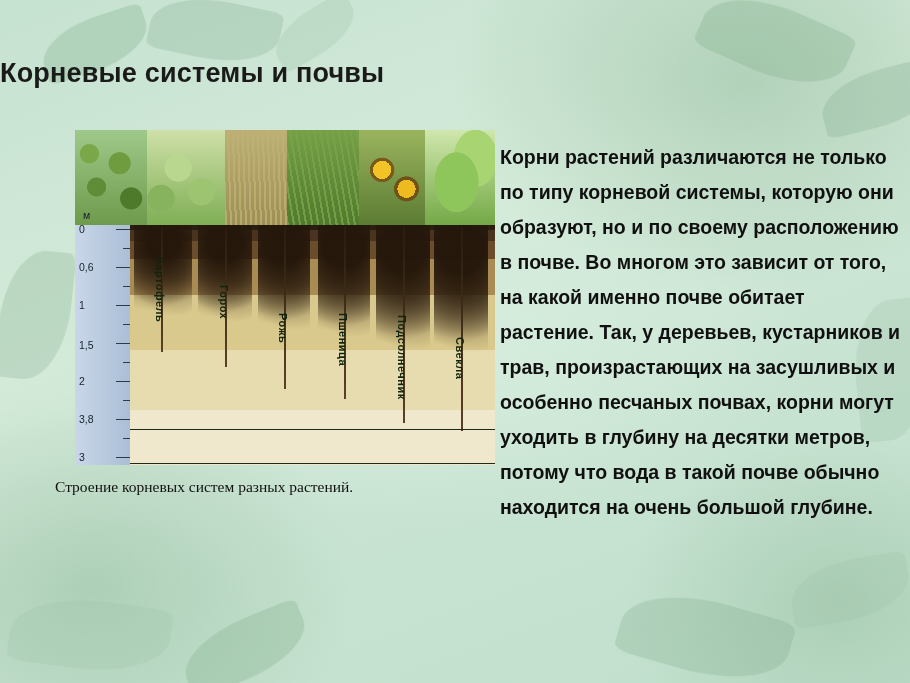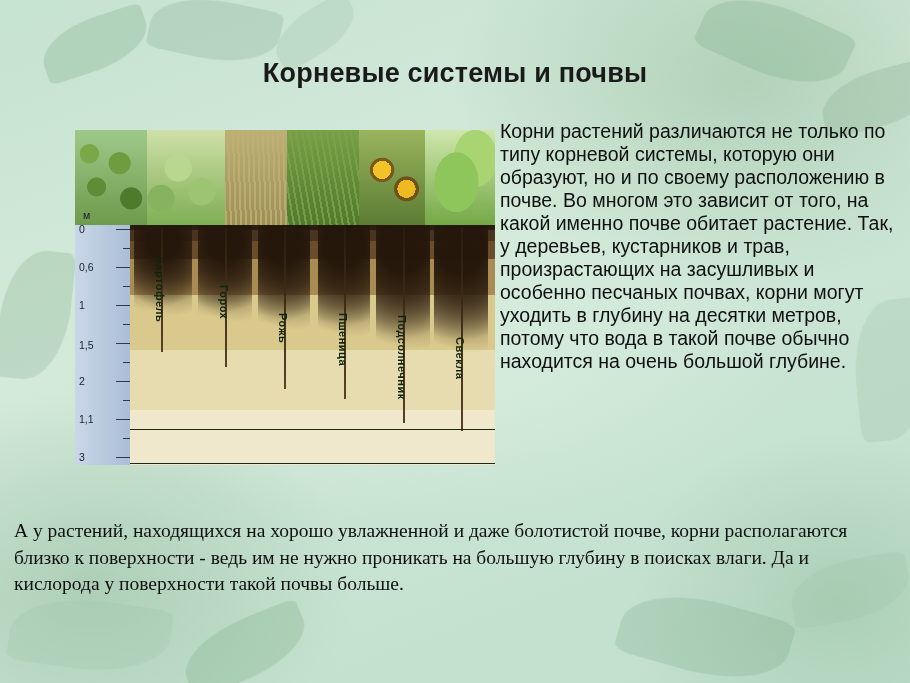--- a/index.html
+++ b/index.html
@@ -32,36 +32,36 @@
     filter: blur(0.4px);
   }
   .leaf.l2 { background: rgba(120,165,132,0.25); }
   .leaf.l3 { background: rgba(160,195,168,0.30); }
 
   
   #title {
     position: absolute;
     left: 0; right: 0;
     top: 58px;
-    text-align: center;
     font-size: 27px;
     font-weight: bold;
     color: #1a1a1a;
     letter-spacing: 0.2px;
   }
 
   
   #intro-text {
     position: absolute;
     left: 500px;
-    top: 120px;
+    top: 140px;
     width: 404px;
     font-size: 19.5px;
-    line-height: 23px;
+    line-height: 35px;
     color: #101010;
+    font-weight: bold;
   }
 
   
   #figure {
     position: absolute;
     left: 75px;
     top: 130px;
     width: 420px;
     height: 335px;
   }
@@ -249,21 +249,21 @@
         <div class="tick major" style="top:80px;"></div>
         <span class="lbl" style="top:80px;">1</span>
         <div class="tick minor" style="top:99px;"></div>
         <div class="tick major" style="top:118px;"></div>
         <span class="lbl" style="top:120px;">1,5</span>
         <div class="tick minor" style="top:137px;"></div>
         <div class="tick major" style="top:156px;"></div>
         <span class="lbl" style="top:156px;">2</span>
         <div class="tick minor" style="top:175px;"></div>
         <div class="tick major" style="top:194px;"></div>
-        <span class="lbl" style="top:194px;">1,1</span>
+        <span class="lbl" style="top:194px;">3,8</span>
         <div class="tick minor" style="top:213px;"></div>
         <div class="tick major" style="top:232px;"></div>
         <span class="lbl" style="top:232px;">3</span>
       </div>
 
       <div id="soil">
 
         <div class="rootball" style="left:4px;   width:58px; height:118px;"></div>
         <div class="root" style="left:31px;  height:125px;"></div>
         <div class="rootlabel" style="left:24px; top:32px;">Картофель</div>
@@ -287,15 +287,15 @@
         <div class="rootball" style="left:304px; width:54px; height:172px;"></div>
         <div class="root" style="left:331px; height:204px;"></div>
         <div class="rootlabel" style="left:324px; top:112px;">Свекла</div>
       </div>
 
       <div class="depthline" style="top:204px;"></div>
       <div class="depthline" style="top:238px;"></div>
     </div>
   </div>
 
-
-  <div id="bottom-text">А у растений, находящихся на хорошо увлажненной и даже болотистой почве, корни располагаются близко к поверхности - ведь им не нужно проникать на большую глубину в поисках влаги. Да и кислорода у поверхности такой почвы больше.</div>
+  <div id="figure-caption">Строение корневых систем разных растений.</div>
+
 </div>
 
 </body></html>

